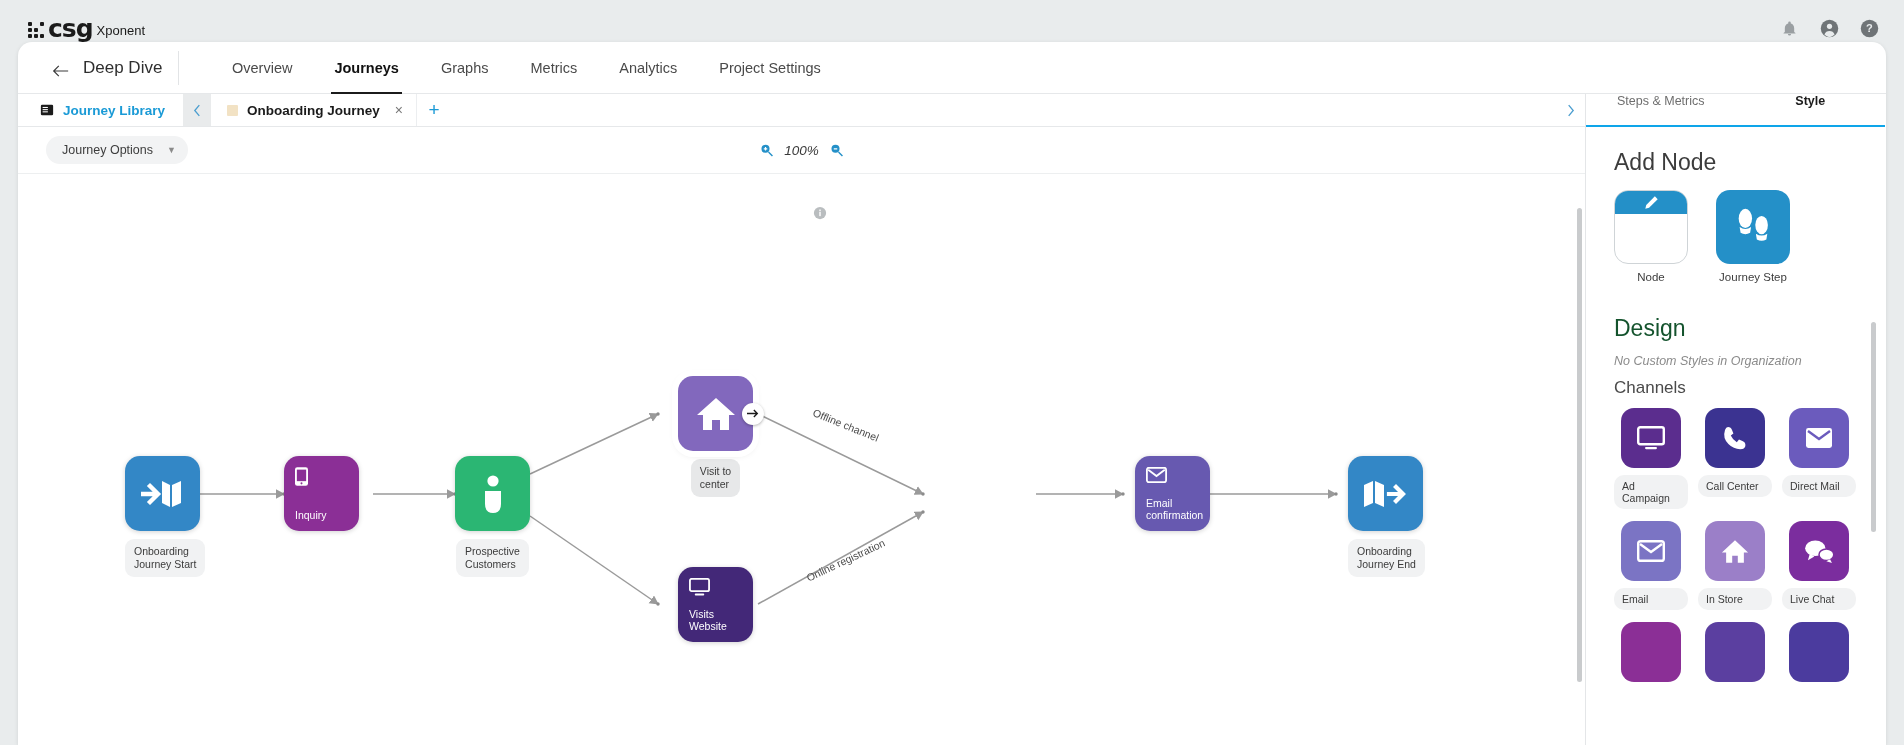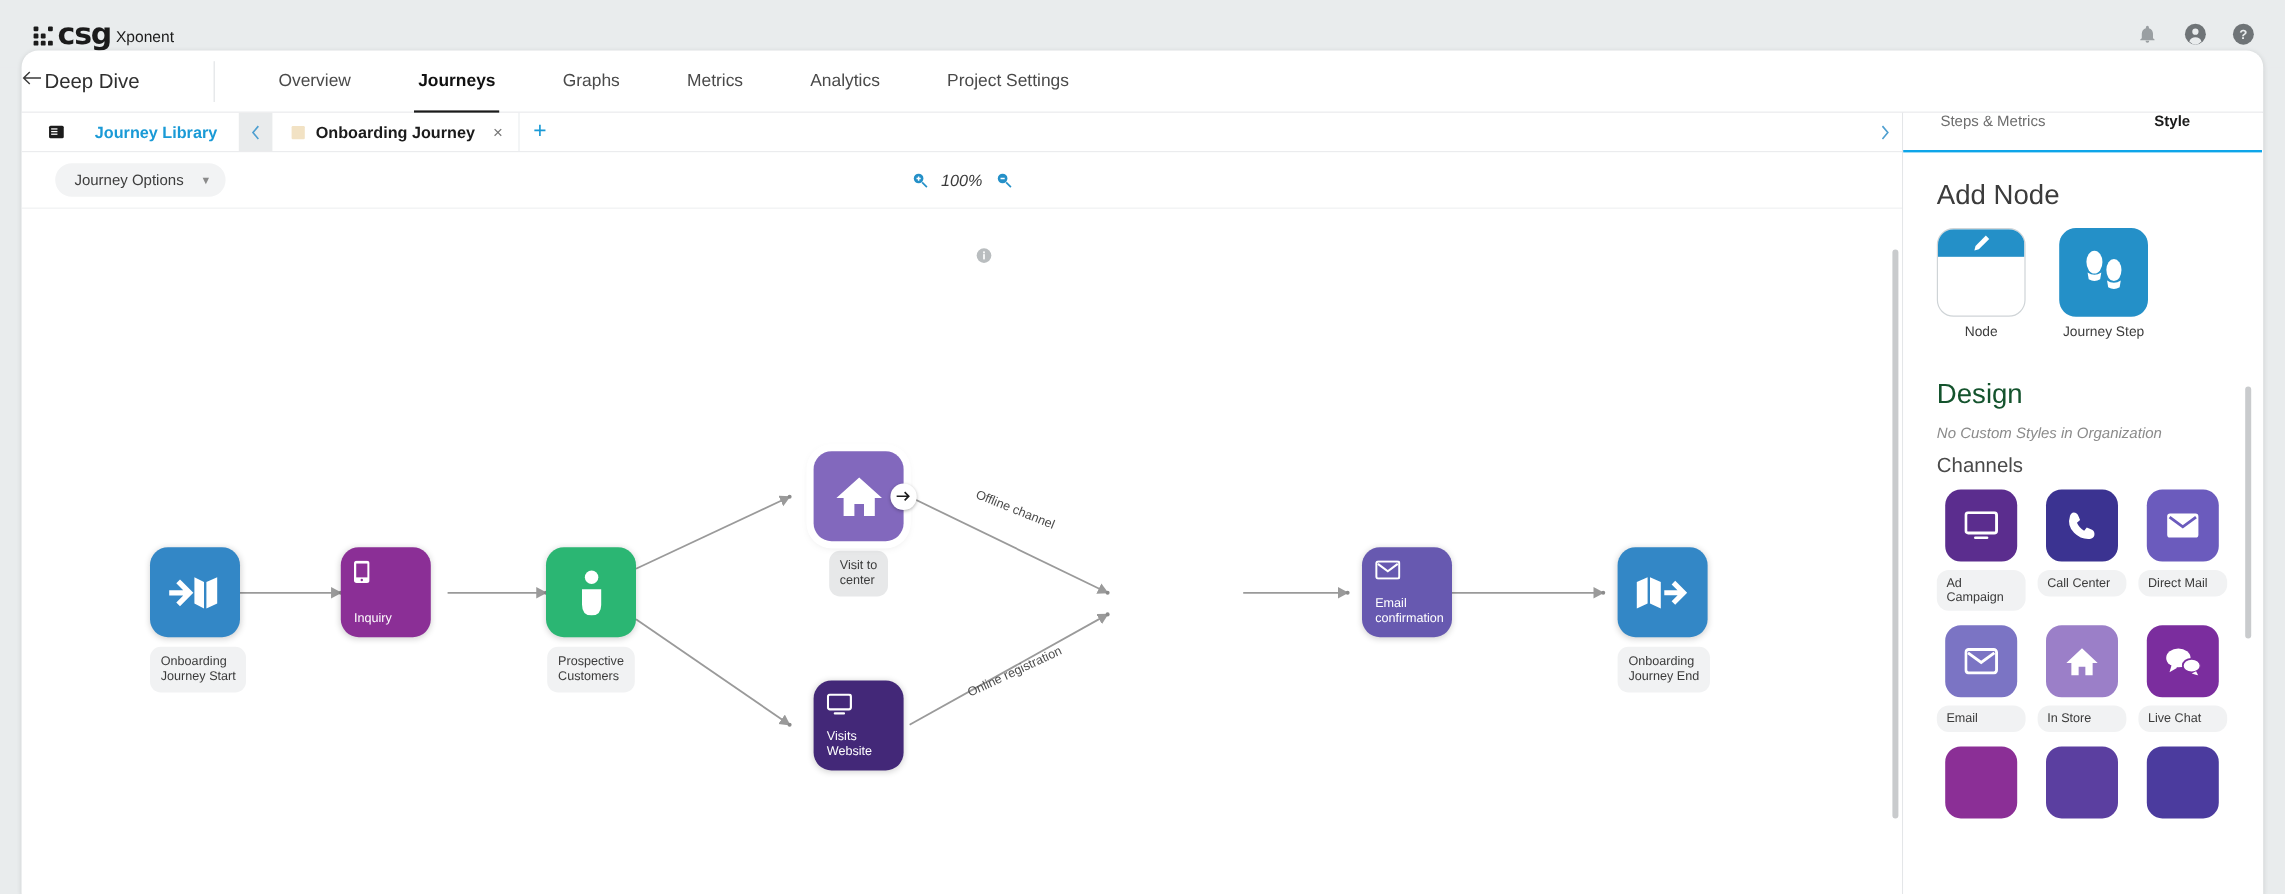--- a/index.html
+++ b/index.html
@@ -30,43 +30,43 @@
   
   .appcard {
     position: absolute; left: 18px; top: 42px; width: 1868px; height: 703px;
     background: #ffffff; border-radius: 14px 14px 0 0;
     box-shadow: 0 1px 4px rgba(0,0,0,.10);
     overflow: hidden;
   }
 
   
   .navrow { height: 52px; display: flex; align-items: center; border-bottom: 1px solid #e6e8ea; }
-  .backgroup { display: flex; align-items: flex-start; gap: 2px; width: 160px; }
+  .backgroup { display: flex; align-items: flex-end; gap: 14px; width: 160px; padding-left: 34px; }
   .back-arrow { cursor: pointer; display:flex; }
   .deep-dive { font-size: 17px; color: #2f2f2f; }
   .navdiv { width: 1px; height: 34px; background: #e2e4e6; }
-  .navtabs { display: flex; align-items: center; gap: 14px; height: 52px; padding-left: 32px; }
+  .navtabs { display: flex; align-items: center; gap: 0px; height: 52px; padding-left: 32px; }
   .navtab {
     font-size: 14.5px; color: #4a4a4a; padding: 0 21px; height: 52px;
     display: flex; align-items: center; cursor: pointer; position: relative;
   }
   .navtab.active { color: #111; font-weight: 700; }
   .navtab.active:after {
     content: ""; position: absolute; left: 18px; right: 18px; bottom: 0; height: 2px; background: #1b1b1b;
   }
 
   
   .bodysplit { display: flex; height: 651px; }
   .leftpane { width: 1568px; position: relative; border-right: 1px solid #e4e6e8; }
   .rightpane { width: 299px; position: relative; background: #fff; }
 
   
   .tabstrip { height: 33px; display: flex; align-items: stretch; border-bottom: 1px solid #e6e8ea; background:#fff; }
   .lib-link {
-    display: flex; align-items: center; gap: 25px; padding: 0 18px 0 22px;
+    display: flex; align-items: center; gap: 9px; padding: 0 18px 0 22px;
     font-size: 13.5px; color: #1a9ad6; font-weight: 700; cursor: pointer; white-space: nowrap;
   }
   .chev-btn { width: 28px; background: #e9ebec; display: flex; align-items: center; justify-content: center; cursor: pointer; }
   .jtab {
     display: flex; align-items: center; gap: 9px; padding: 0 13px 0 16px;
     font-size: 13.5px; color: #1b1b1b; font-weight: 700; cursor: pointer; white-space: nowrap;
     border-right: 1px solid #eceef0;
   }
   .jtab .swatch { width: 11px; height: 11px; background: #f2e2c4; border-radius: 1px; display:block; }
   .jtab .xclose { font-size: 14px; color: #777; margin-left: 6px; font-weight: 400; cursor: pointer; }

